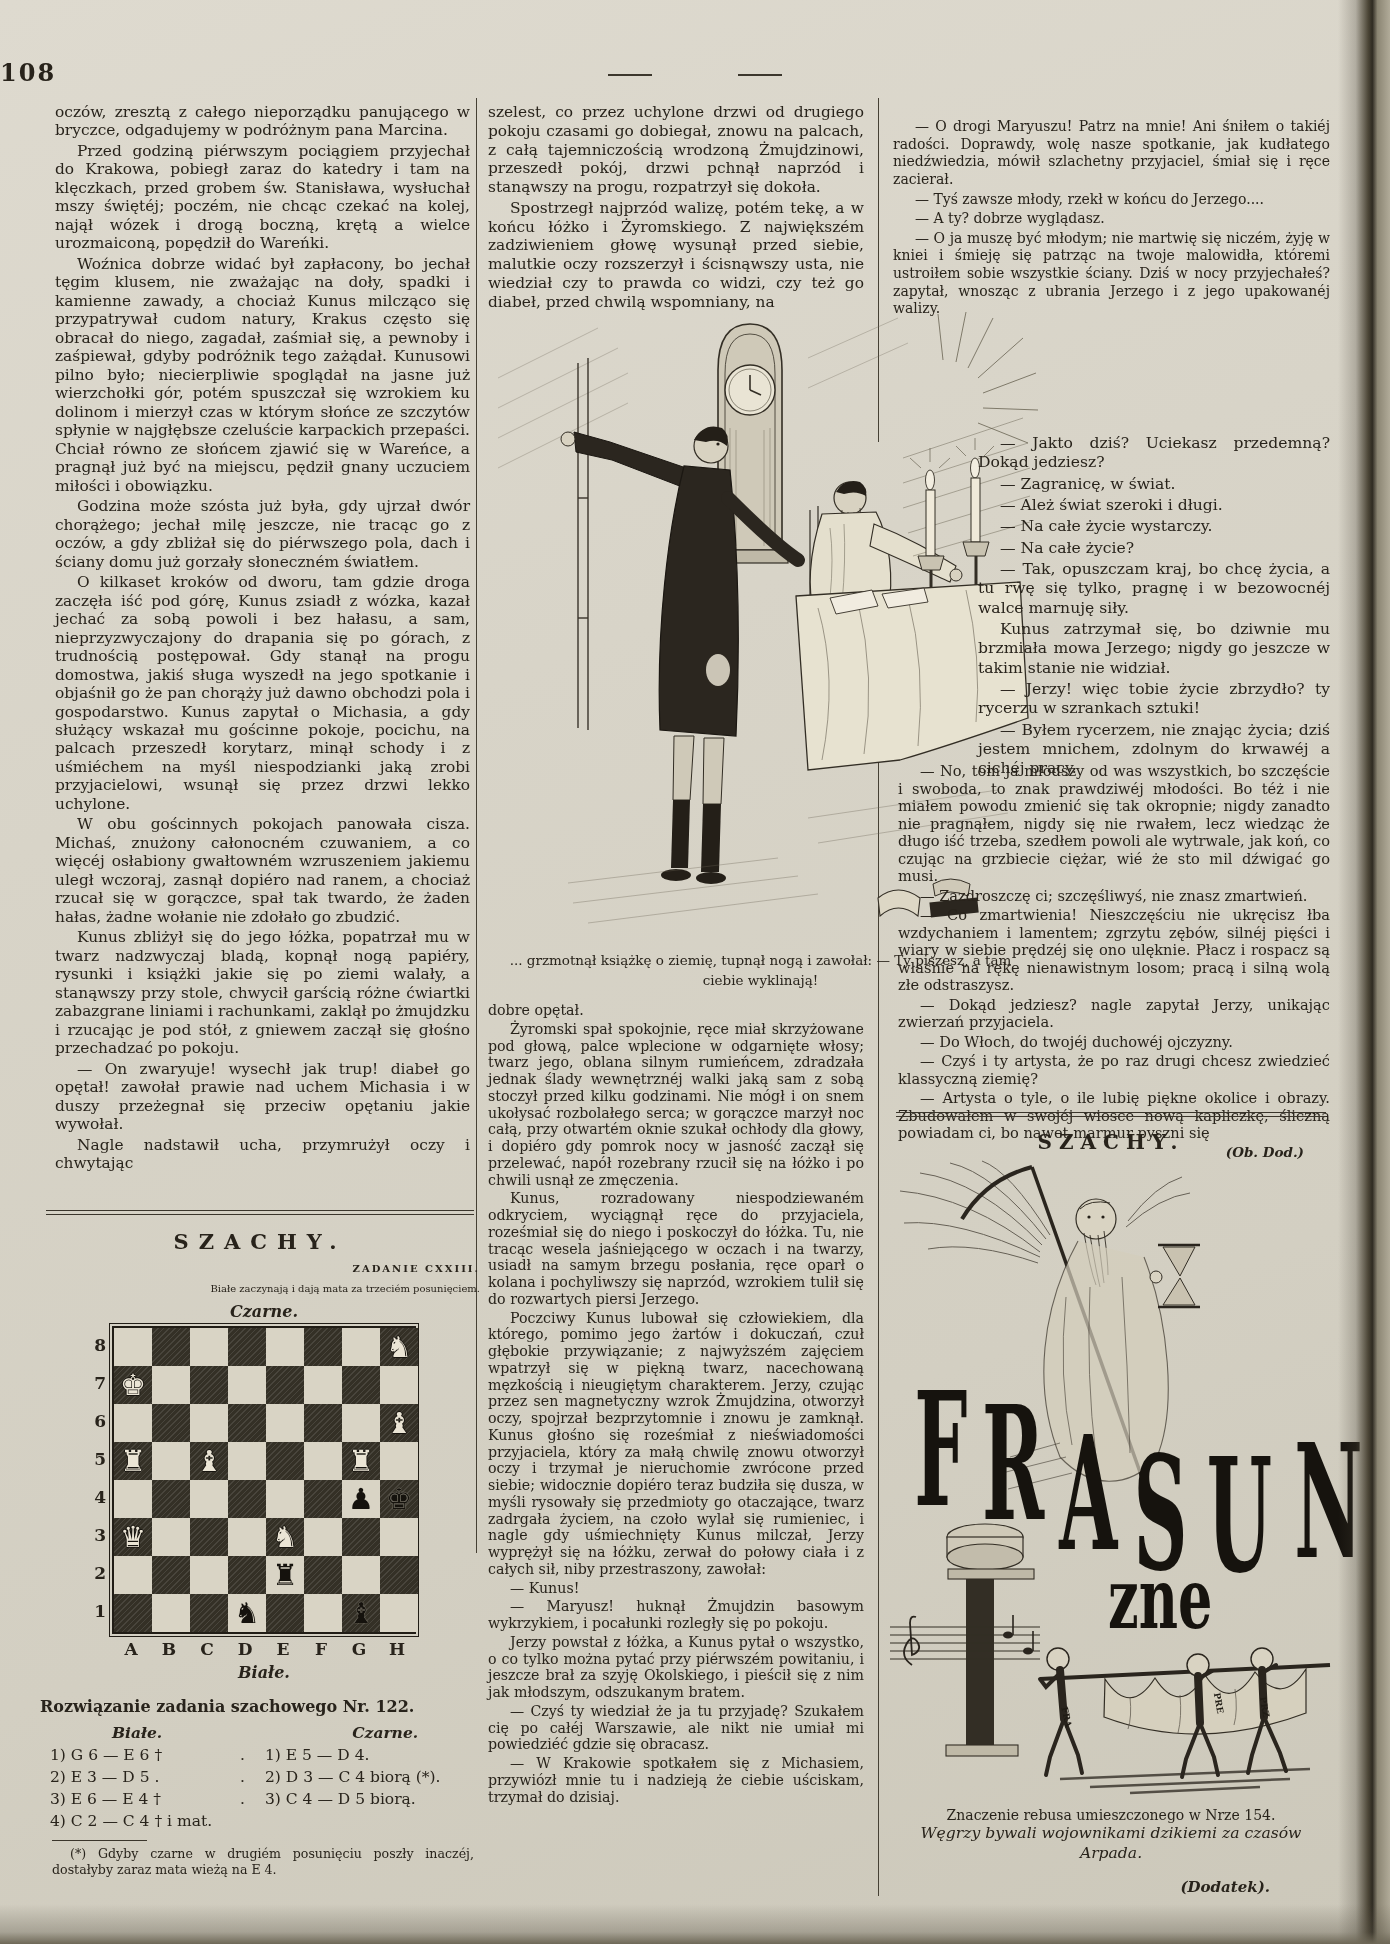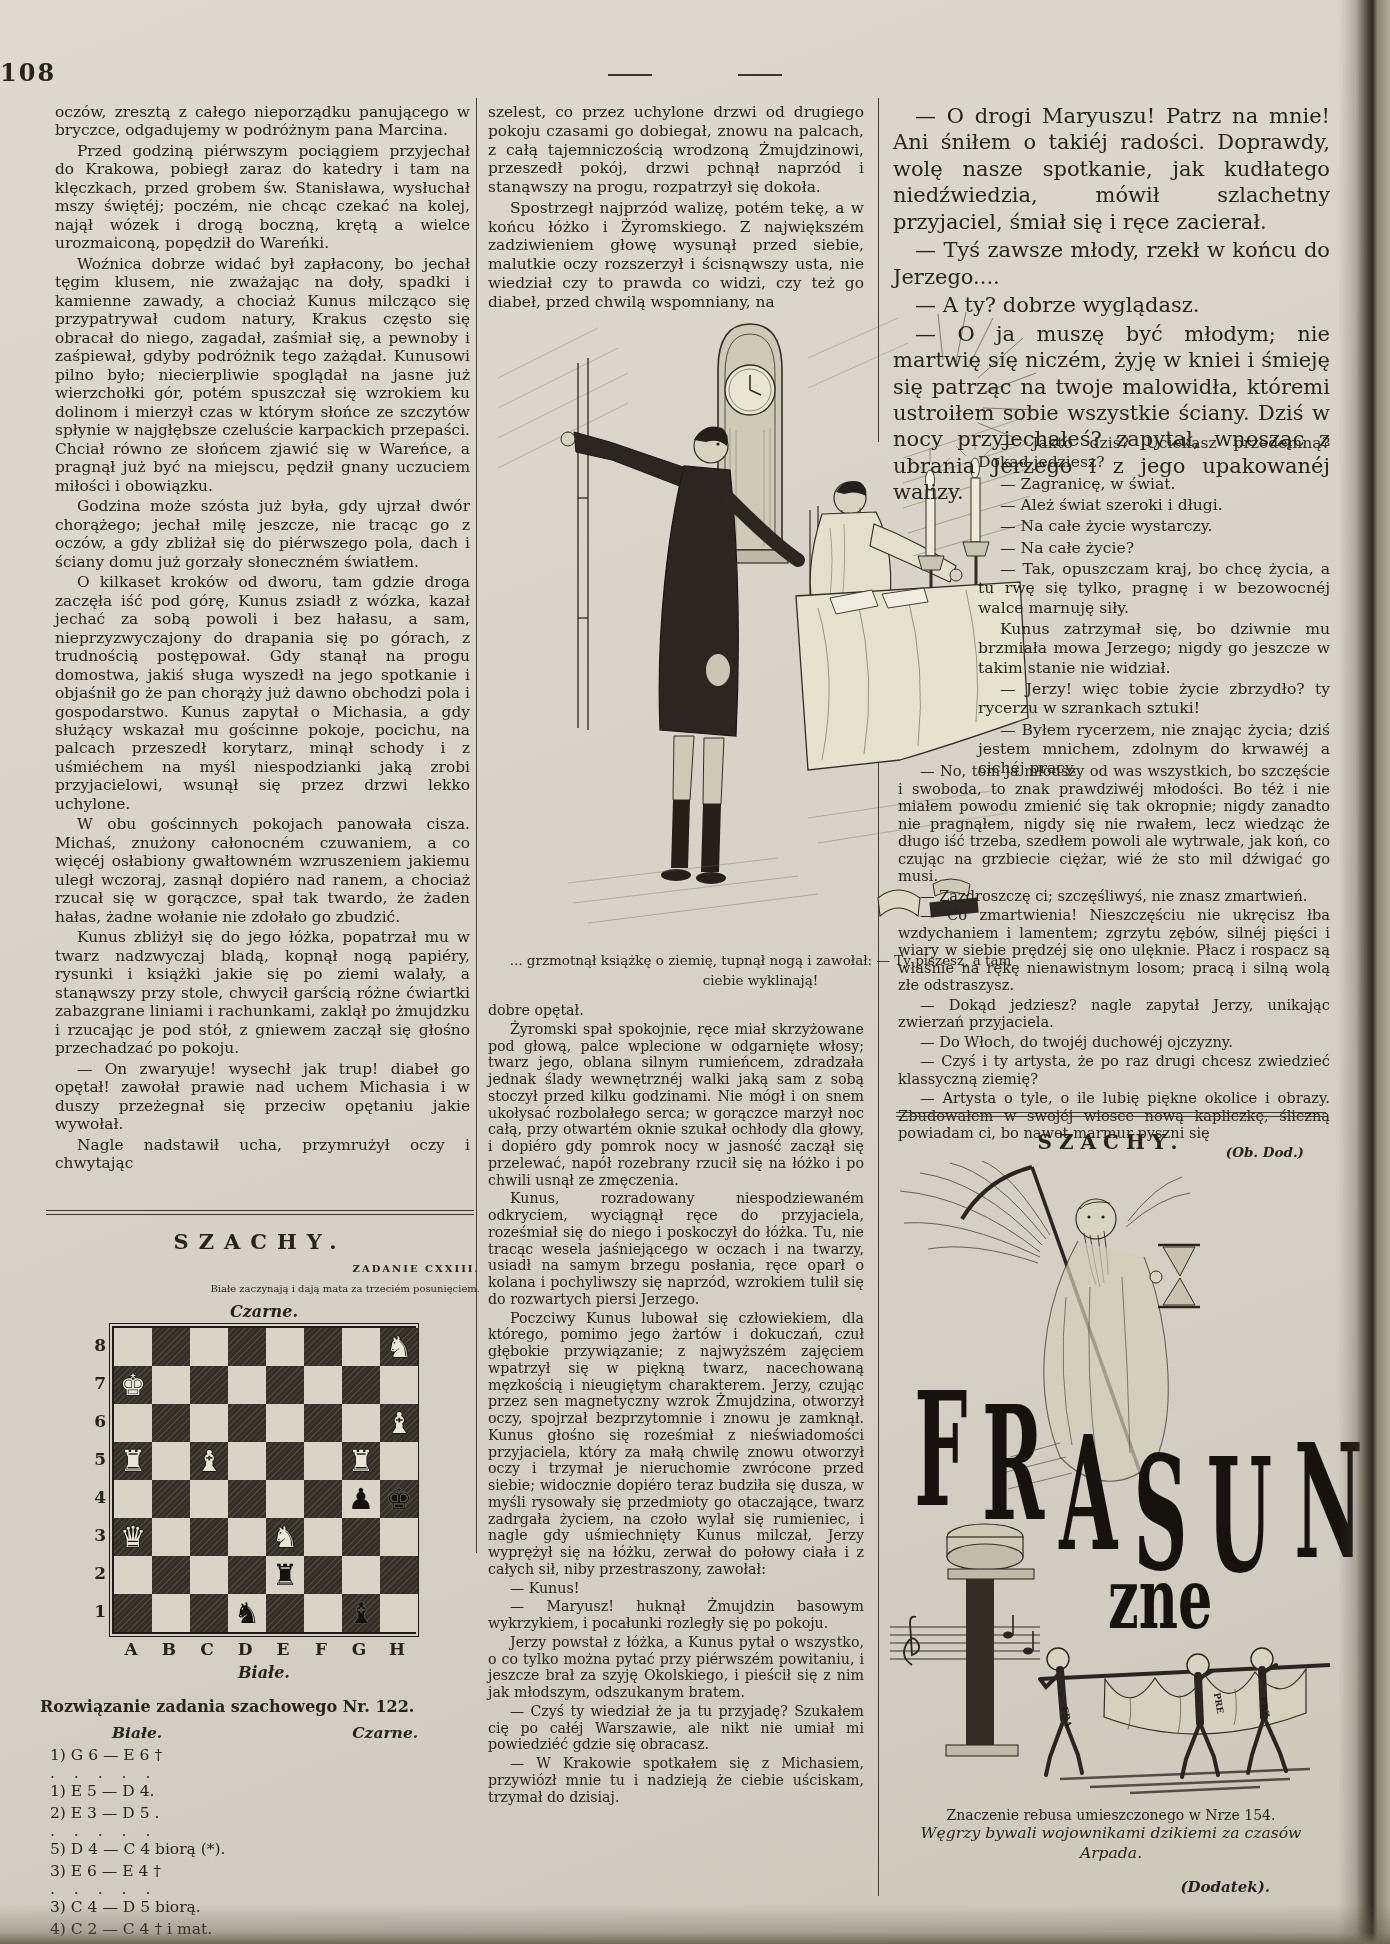--- a/index.html
+++ b/index.html
@@ -13,21 +13,21 @@
 
   
   #page-number-wrap{position:absolute;left:0;top:58px;width:1390px;}
   #page-number-wrap .num{font-size:24px;font-weight:bold;letter-spacing:2px;}
   .pn-dash{position:absolute;top:74px;height:2px;background:#3c372d;width:44px;}
 
   
   #left-col{left:55px;top:103px;width:415px;font-size:15.4px;line-height:1.2;}
   #mid-top{left:488px;top:103px;width:376px;font-size:15.4px;line-height:1.22;}
   #mid-bottom{left:488px;top:1002px;width:376px;font-size:14.2px;line-height:1.18;}
-  #right-top{left:893px;top:103px;width:437px;font-size:21px;line-height:1.26;}
+  #right-top{left:893px;top:118px;width:437px;font-size:14px;line-height:1.26;}
   #right-mid{left:978px;top:434px;width:352px;font-size:15.6px;line-height:1.24;}
   #right-bottom{left:898px;top:762px;width:432px;font-size:14.6px;line-height:1.2;}
   #ob-dod{text-align:right;font-style:italic;font-weight:bold;font-size:13.5px;padding-right:26px;margin-top:2px;}
 
   
   #illustration{left:478px;top:298px;width:565px;height:650px;}
   #illus-caption{left:478px;top:950px;width:565px;text-align:center;font-size:13.5px;line-height:1.5;}
 
   
   #szachy{left:40px;top:1210px;width:440px;}
@@ -49,21 +49,21 @@
   .wp{color:#ebe5d5;text-shadow:-1px 0 0 #17140f,1px 0 0 #17140f,0 -1px 0 #17140f,0 1px 0 #17140f;}
   .bp{color:#15120d;text-shadow:0 0 1px #cfcaba;}
   #rank-labels{position:absolute;left:-30px;top:0;width:24px;}
   #rank-labels span{display:block;height:38px;line-height:38px;text-align:right;font-weight:bold;font-size:17px;}
   #file-labels{display:flex;width:304px;margin-left:72px;margin-top:5px;}
   #file-labels span{flex:1;text-align:center;font-weight:bold;font-size:17px;}
   .sol-title{font-weight:bold;font-size:16px;text-align:left;margin-top:15px;}
   .sol-heads{display:flex;font-style:italic;font-weight:bold;font-size:15.5px;margin-top:7px;}
   .sol-heads .h1{margin-left:72px;}
   .sol-heads .h2{margin-left:190px;}
-  .move-row{display:flex;font-size:15.5px;margin-top:4px;padding-left:10px;align-items:baseline;flex-direction:column;}
+  .move-row{display:flex;font-size:15.5px;margin-top:4px;padding-left:10px;align-items:baseline;}
   .move-row .wm{width:190px;white-space:nowrap;}
   .move-row .dots{flex:1;overflow:hidden;white-space:nowrap;letter-spacing:7px;color:#2f2a21;}
   .move-row .bm{width:215px;white-space:nowrap;}
   .fn-rule{width:95px;height:1px;background:#3a352b;margin:10px 0 5px 12px;}
   .footnote{font-size:12.6px;line-height:1.25;text-align:justify;padding:0 6px 0 12px;text-indent:18px;}
 
   
   #rebus{left:890px;top:1112px;width:442px;text-align:center;}
   .rb-header{font-size:20px;font-weight:bold;letter-spacing:7px;margin-top:13px;}
   #rebus-svg{margin-top:3px;display:block;}
@@ -436,21 +436,21 @@
       <span class="h2">Czarne.</span>
     </div>
     <div class="move-row">
       <span class="wm">1) G 6 — E 6 †</span>
       <span class="dots">. . . . .</span>
       <span class="bm">1) E 5 — D 4.</span>
     </div>
     <div class="move-row">
       <span class="wm">2) E 3 — D 5 .</span>
       <span class="dots">. . . . .</span>
-      <span class="bm">5) D 4 — C 4 biorą (*).</span>
+      <span class="bm">2) D 3 — C 4 biorą (*).</span>
     </div>
     <div class="move-row">
       <span class="wm">3) E 6 — E 4 †</span>
       <span class="dots">. . . . .</span>
       <span class="bm">3) C 4 — D 5 biorą.</span>
     </div>
     <div class="move-row">
       <span class="wm">4) C 2 — C 4 † i mat.</span>
     </div>
     <div class="fn-rule"></div>

